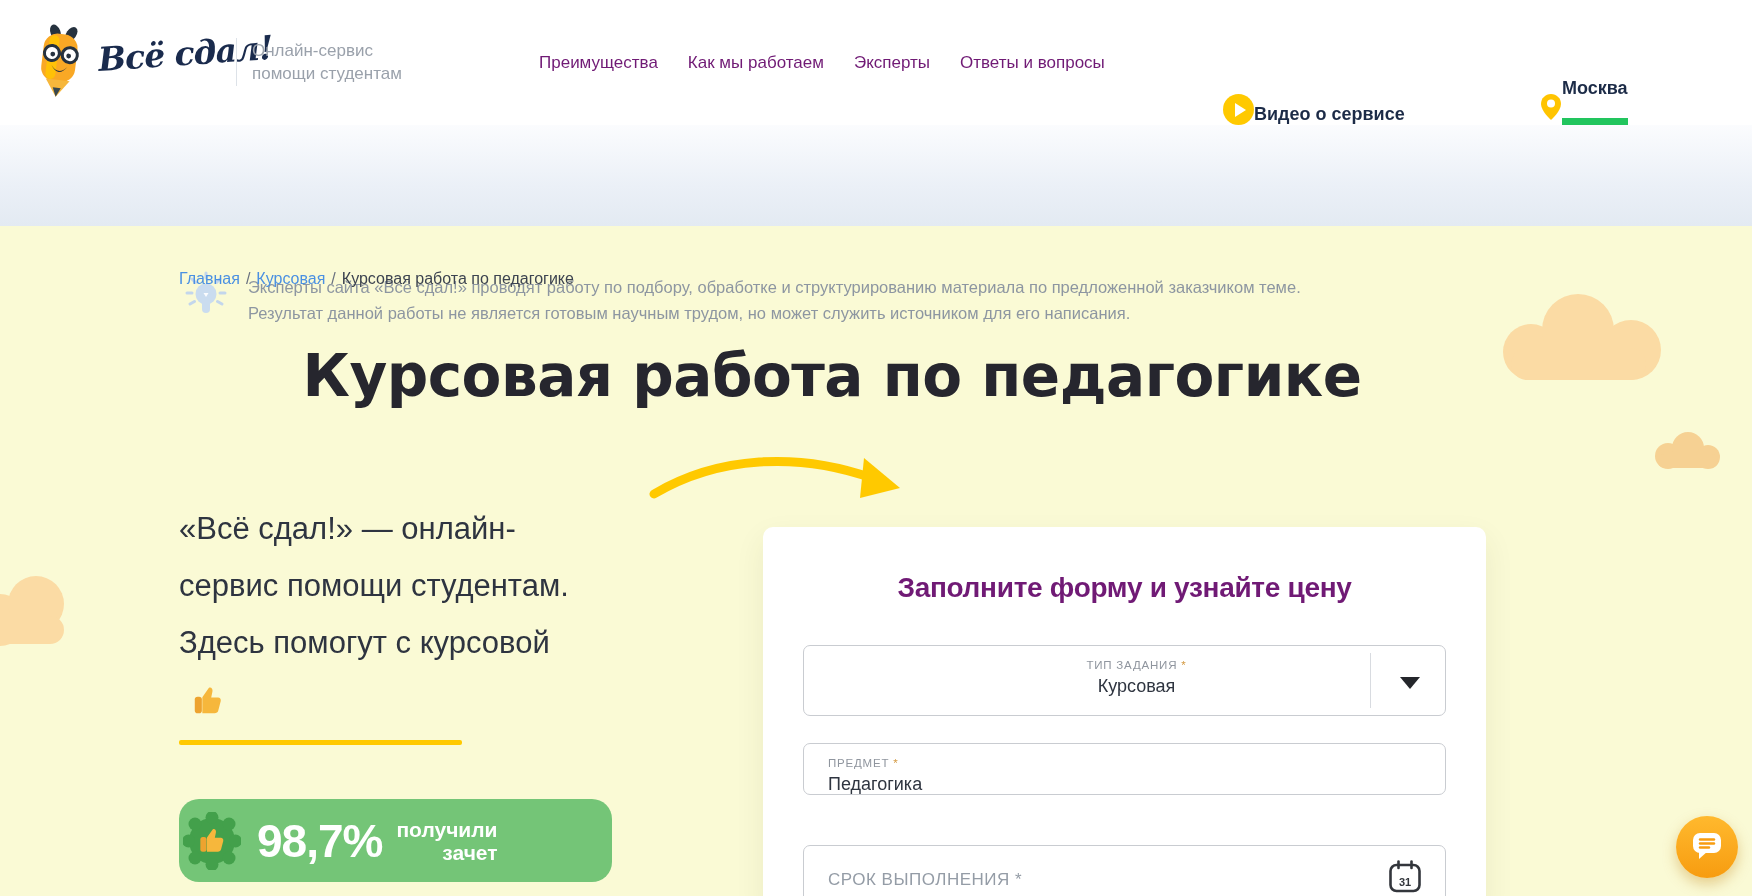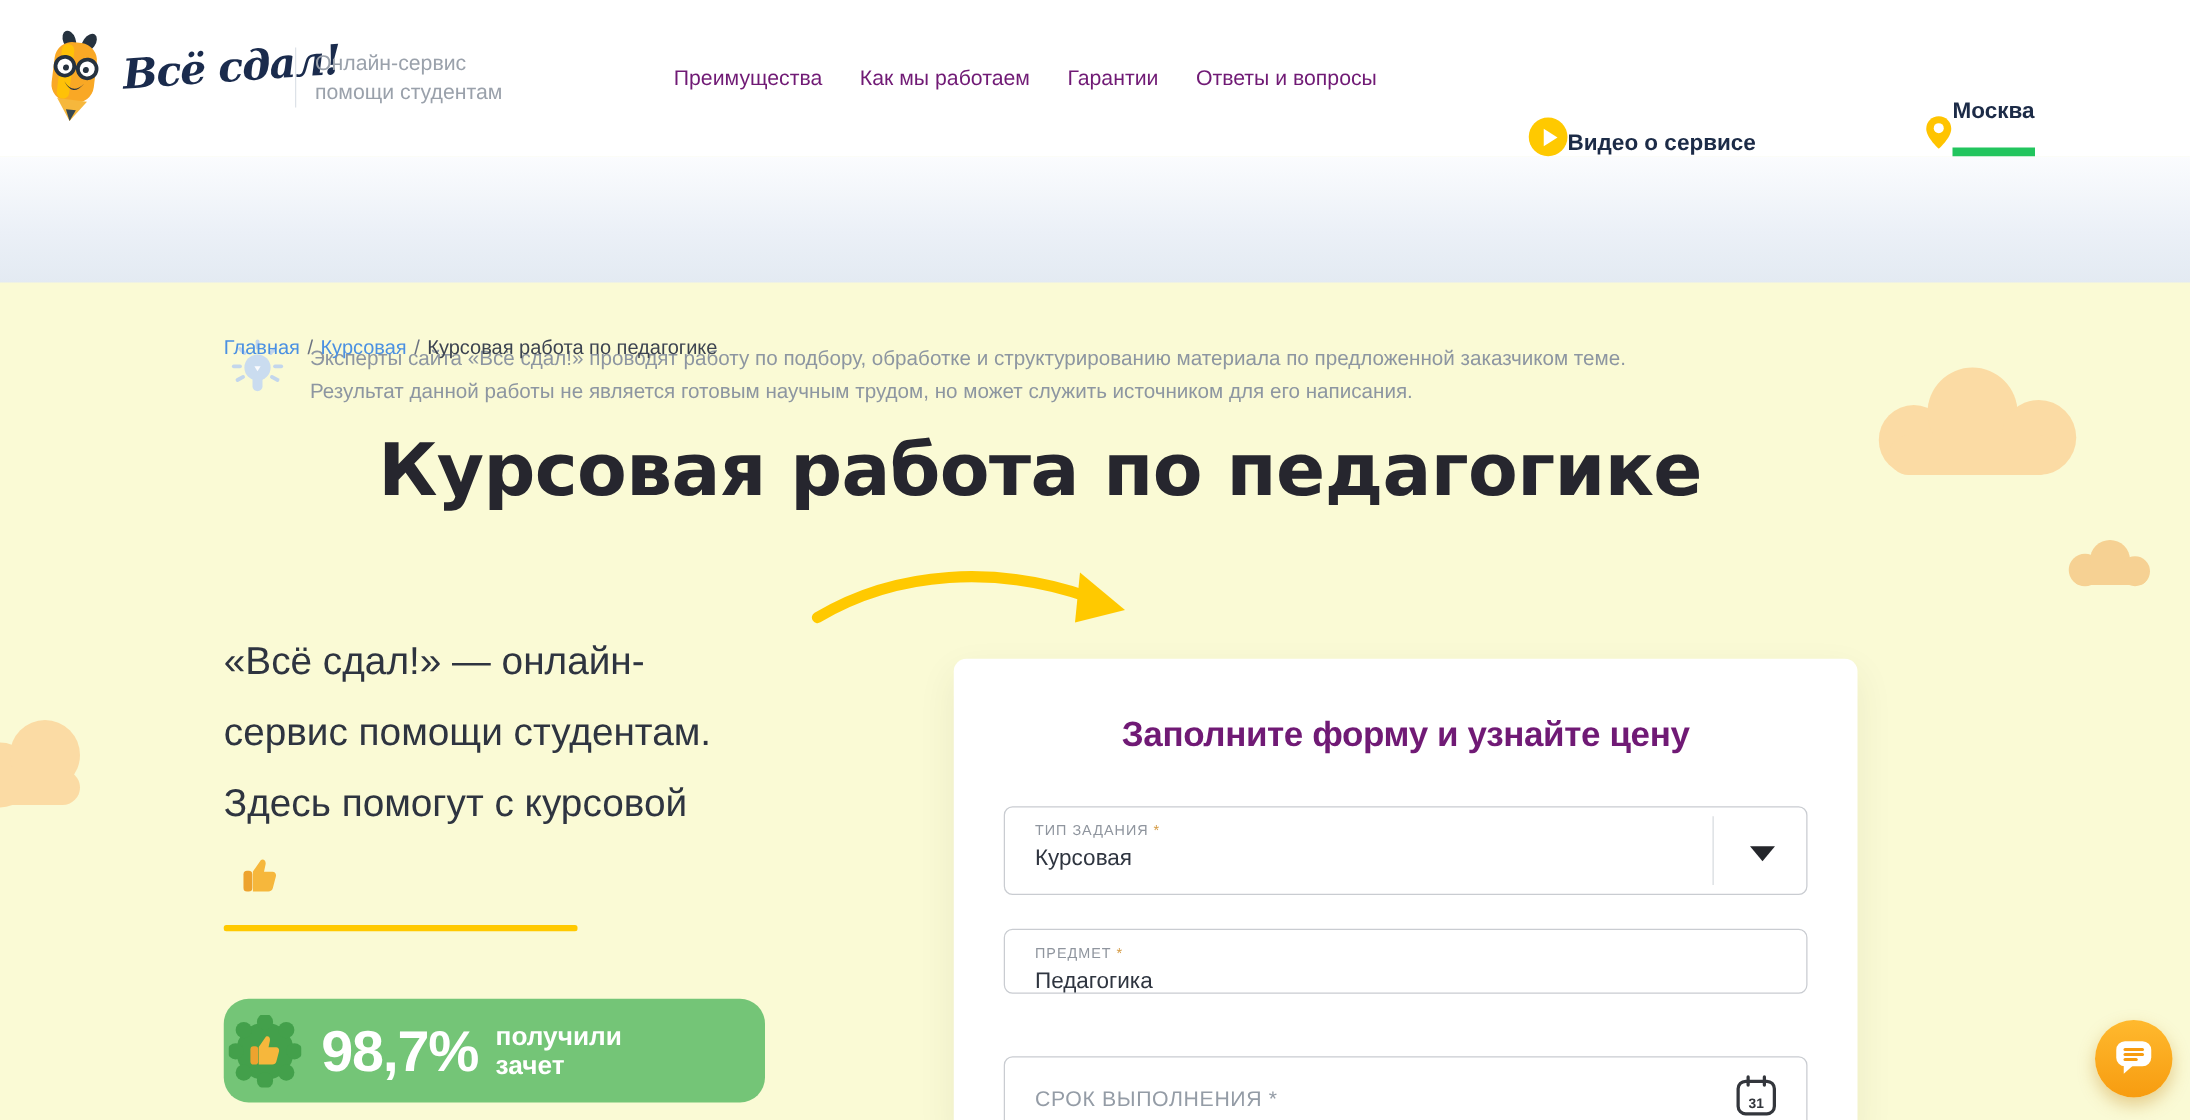--- a/index.html
+++ b/index.html
@@ -37,27 +37,27 @@
   .para { left:179px; top:500px; width:520px; font-size:31px; color:#2e3440; }
   .para .pline { height:57px; line-height:57px; white-space:nowrap; }
   .thumb-inline { vertical-align:-7px; margin-left:12px; }
   .yellow-bar { left:179px; top:740px; width:283px; height:5px; background:#ffc900; border-radius:2px; }
 
   .badge { left:179px; top:799px; width:433px; height:83px; background:#74c577; border-radius:20px; display:flex; align-items:center; padding-left:4px; }
   .badge-scallop { position:relative; width:58px; height:58px; flex:0 0 58px; }
   .badge-scallop svg { position:absolute; left:0; top:0; }
   .badge-scallop .thumb { position:absolute; left:14px; top:13px; }
   .stat-value { font-size:46px; font-weight:bold; color:#ffffff; margin-left:16px; letter-spacing:-1px; }
-  .stat-label { margin-left:14px; font-size:21px; line-height:23px; font-weight:bold; color:#ffffff; }
+  .stat-label { margin-left:14px; font-size:21px; line-height:23px; font-weight:bold; color:#ffffff;text-align:right; }
 
   
   .card { left:763px; top:527px; width:723px; height:380px; background:#ffffff; border-radius:10px; box-shadow:0 12px 30px rgba(60,60,30,.08); }
   .card-title { margin-top:45px; text-align:center; font-size:28px; font-weight:bold; color:#701a75; letter-spacing:-0.3px; }
   .field { position:absolute; left:40px; right:40px; border:1.5px solid #c9ccd1; border-radius:7px; background:#fff; cursor:pointer; }
-  .f1 { top:118px; height:71px; }
+  .f1 { top:118px; height:71px;text-align:center; }
   .f2 { top:216px; height:52px; }
   .f3 { top:318px; height:84px; }
   .field .flabel { margin:13px 0 0 24px; font-size:11.5px; letter-spacing:.8px; color:#8f959e; }
   .field .fvalue { margin:5px 0 0 24px; font-size:18px; color:#2f3540; }
   .field .req { color:#d49a43; }
   .f3 .flabel-big { margin:24px 0 0 24px; font-size:17px; letter-spacing:.5px; color:#949ca6; }
   .f1 .select-divider { position:absolute; right:74px; top:7px; bottom:7px; width:1.5px; background:#d8dbe0; }
   .f1 .caret { position:absolute; right:25px; top:31px; width:0; height:0; border-left:10px solid transparent; border-right:10px solid transparent; border-top:12px solid #24262b; }
   .cal { position:absolute; right:22px; top:13px; }
 
@@ -90,21 +90,21 @@
   <div class="abs logo-script">Всё сдал!</div>
   <div class="abs logo-divider"></div>
   <div class="abs logo-sub">
     <div>Онлайн-сервис</div>
     <div>помощи студентам</div>
   </div>
 
   <nav class="abs nav">
     <a>Преимущества</a>
     <a>Как мы работаем</a>
-    <a>Гарантии</a>
+    <a>Эксперты</a>
     <a>Ответы и вопросы</a>
   </nav>
 
   <div class="abs hdr-action video">
     <span class="play-circle">
         <i></i>
       </span>
     <span class="lbl">Видео о сервисе</span>
   </div>
 

